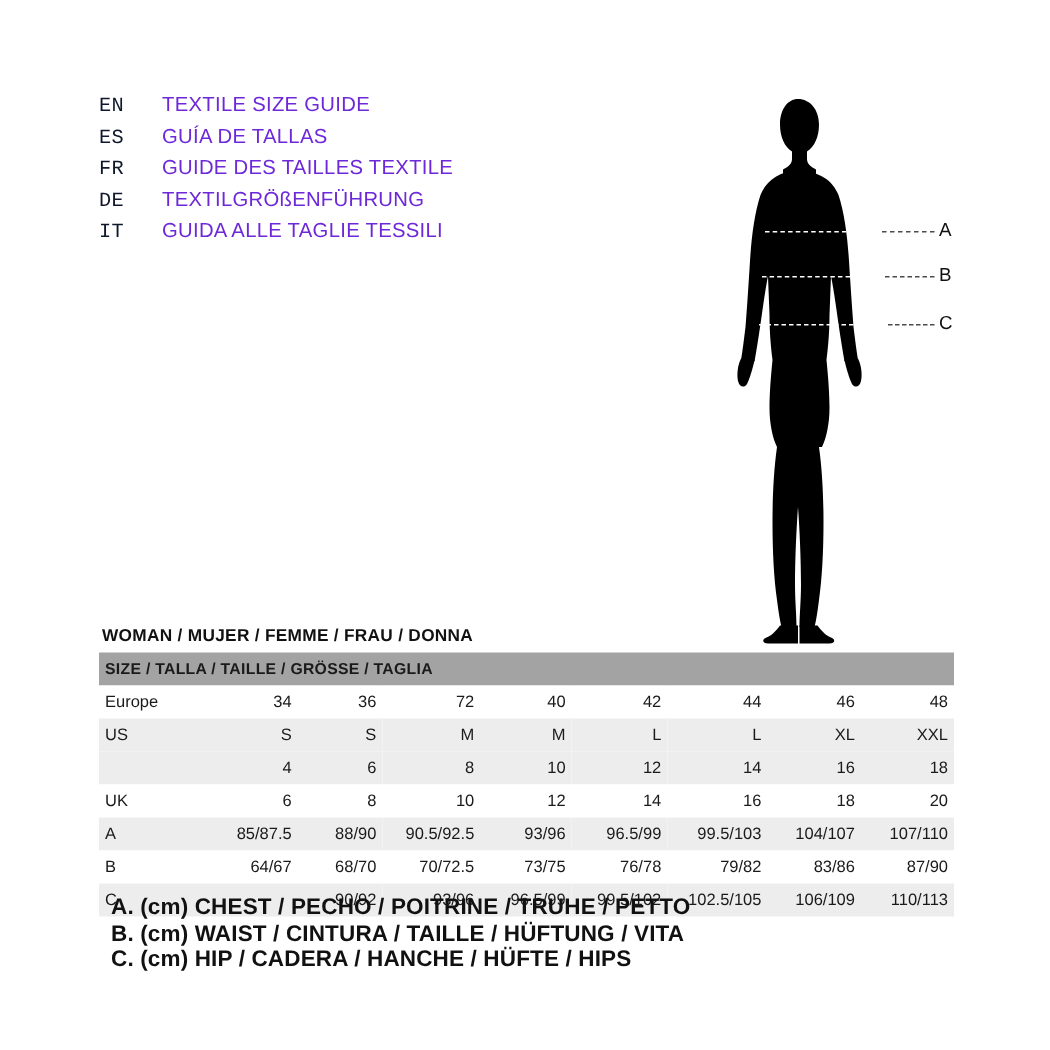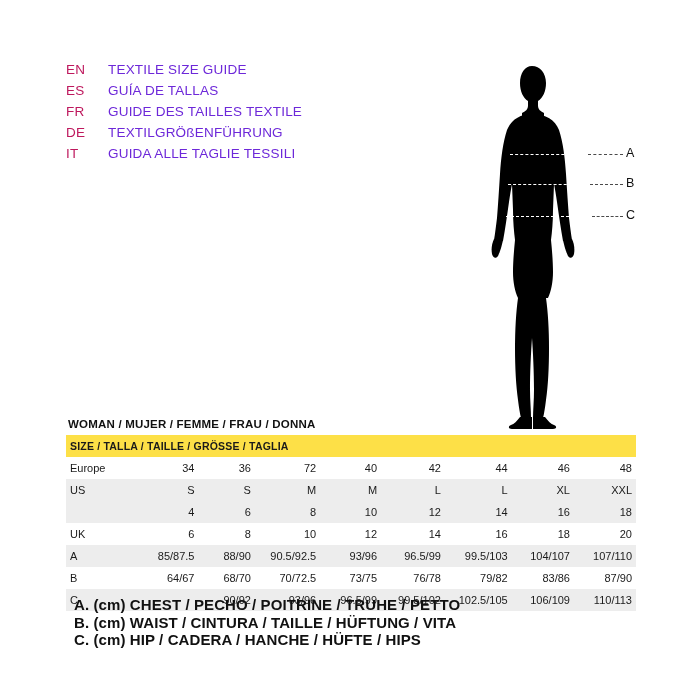--- a/index.html
+++ b/index.html
@@ -27,21 +27,22 @@
     display: flex;
     align-items: baseline;
     height: 21px;
     font-size: 13.5px;
     letter-spacing: 0.2px;
   }
   .legend-code {
     width: 42px;
     flex: 0 0 42px;
     font-weight: 400;
-    color: #be185d;
+    color: #0f172a;
+    font-family: Liberation Mono, monospace;
   }
   .legend-text {
     font-weight: 400;
     color: #6d28d9;
   }
 
   
   .figure-area {
     position: absolute;
     left: 470px;
@@ -88,21 +89,21 @@
     width: 570px;
     font-size: 11px;
     color: #1a1a1a;
   }
   table.size-table td {
     padding: 3px 4px 3px 4px;
     height: 16px;
     vertical-align: middle;
   }
   tr.header-row td {
-    background: #fde047;
+    background: #a3a3a3;
     font-weight: bold;
     font-size: 10.5px;
     letter-spacing: 0.2px;
   }
   tr.shade td {
     background: #ededed;
     margin-left: 36px;
   }
   tr.plain td {
     background: #ffffff;

